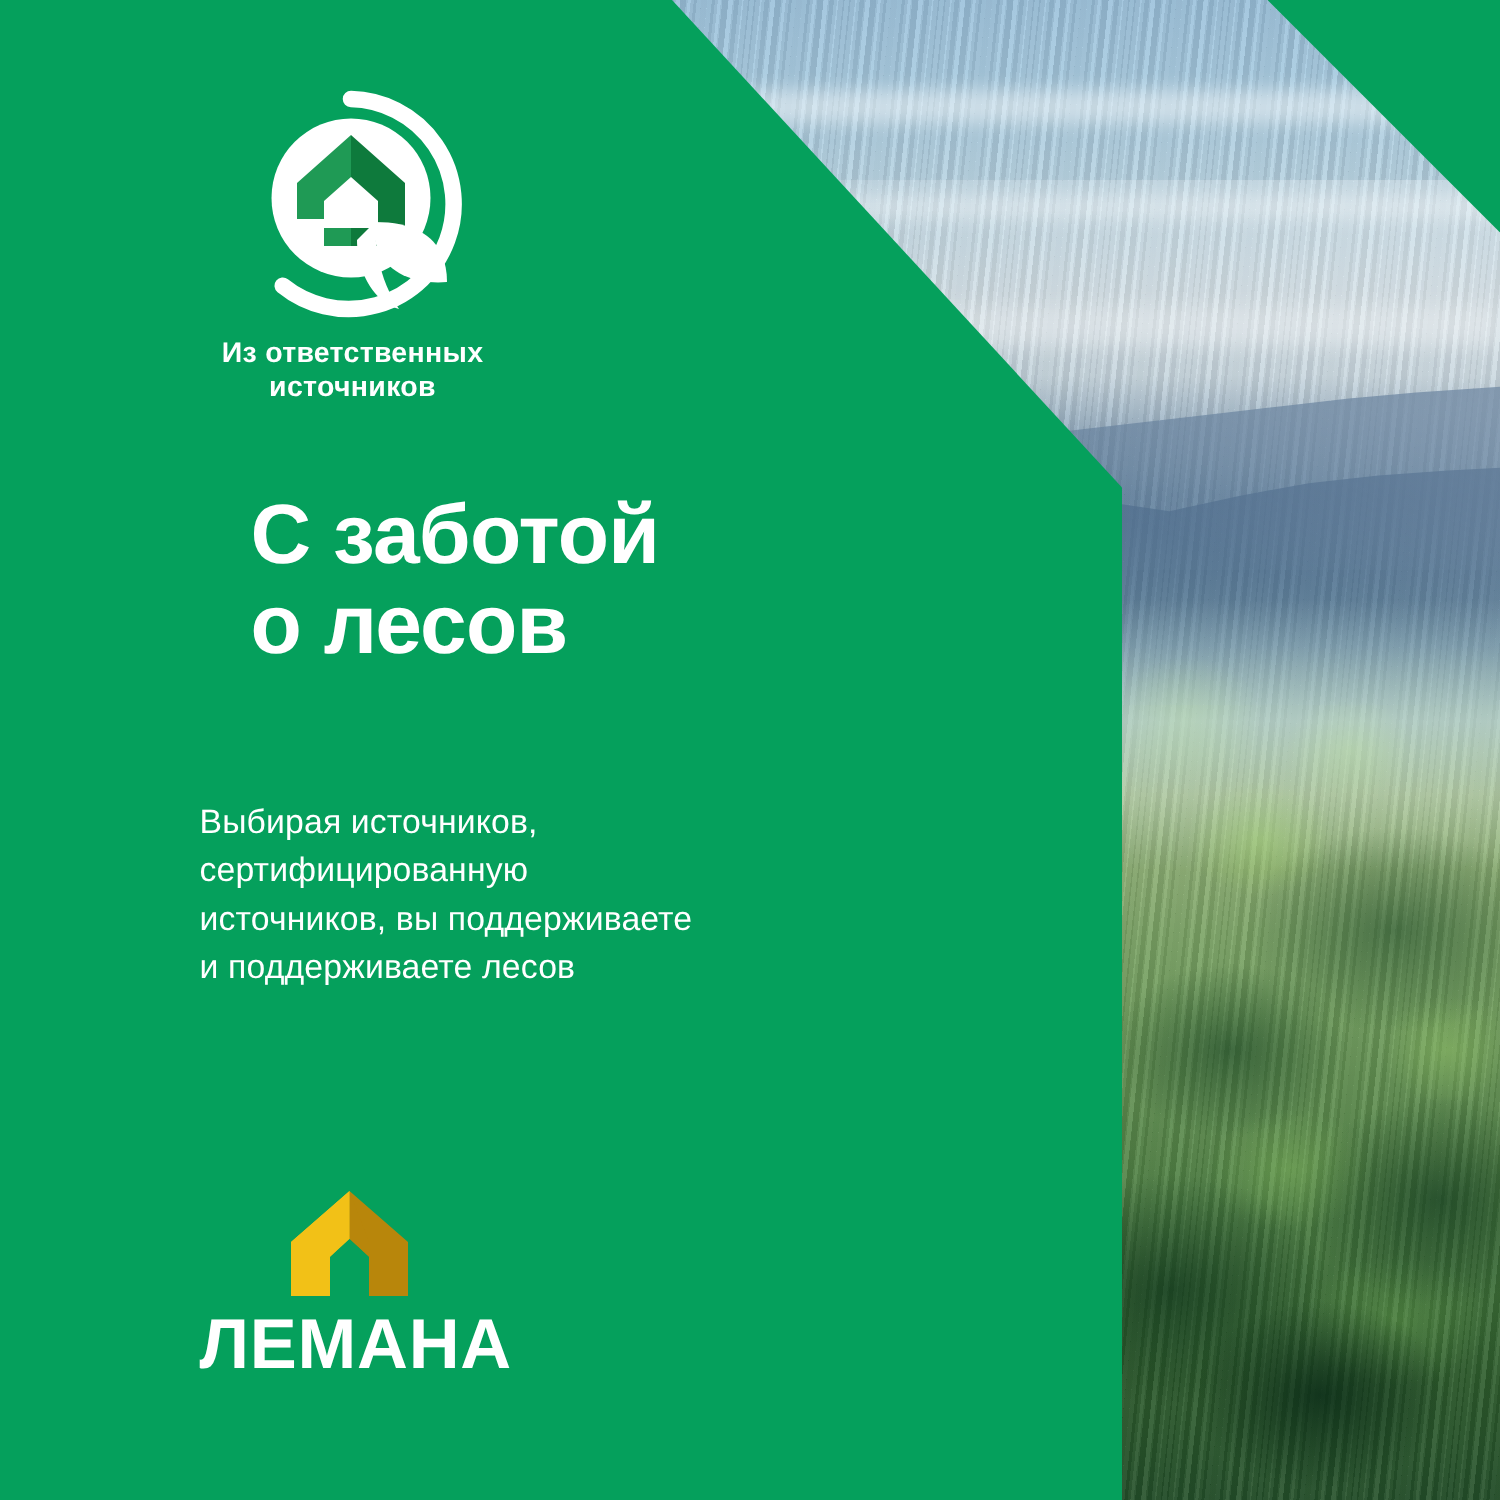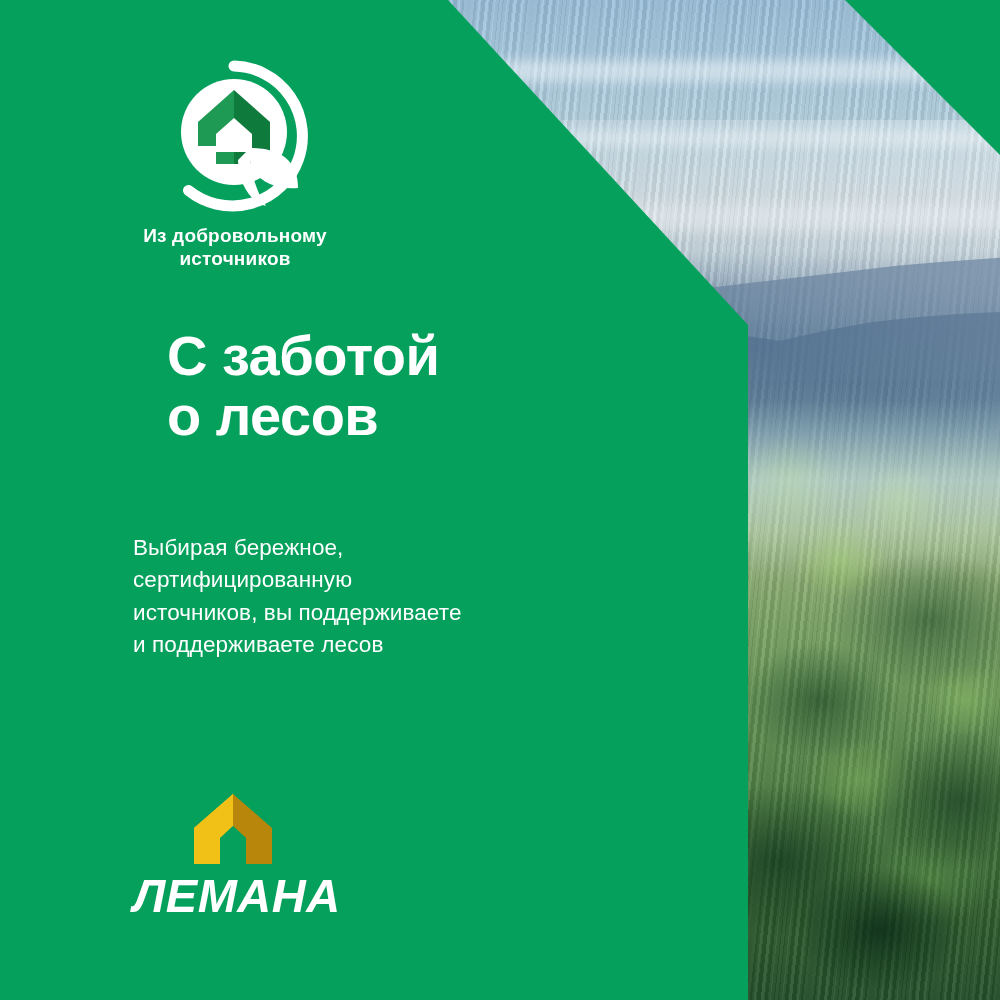--- a/index.html
+++ b/index.html
@@ -180,21 +180,20 @@
     letter-spacing: .1px;
   }
   .body-copy span { display: block; }
 
   
   .brand {
     position: absolute;
     left: 133px;
     top: 792px;
     width: 200px;
-    font-style: italic;
   }
   .brand-house {
     display: block;
     margin: 0 auto;
     width: 86px;
     height: 74px;
   }
   .brand-word {
     margin-top: 6px;
     text-align: center;
@@ -245,32 +244,32 @@
         <path d="M76 30 L112 62 L112 104 L76 104 Z" fill="#0E7A3C"></path>
 
         <path d="M76 58 L58 74 L58 92 L94 92 L94 74 Z" fill="#ffffff"></path>
 
         <rect x="40" y="86" width="18" height="18" fill="#ffffff"></rect>
 
         <path d="M92 88 C126 88 140 104 140 128 C116 130 96 120 92 100 Z" fill="#ffffff"></path>
         <path d="M92 88 C92 116 100 134 108 146 C92 142 80 122 80 100 Z" fill="#ffffff"></path>
       </svg>
       <div class="badge-caption">
-        <span>Из добровольному</span>
+        <span>Из ответственных</span>
         <span>источников</span>
       </div>
     </div>
 
     <div class="headline">
       <span>С заботой</span>
       <span>о лесов</span>
     </div>
 
     <div class="body-copy">
-      <span>Выбирая бережное,</span>
+      <span>Выбирая источников,</span>
       <span>сертифицированную</span>
       <span>источников, вы поддерживаете</span>
       <span>и поддерживаете лесов</span>
     </div>
 
     <div class="brand">
       <svg class="brand-house" viewBox="0 0 86 74">
 
         <path d="M43 2 L4 36 L4 72 L30 72 L30 46 L43 34 Z" fill="#F2C117"></path>
         <path d="M43 2 L30 34 L30 46 L43 34 Z" fill="#F2C117"></path>

